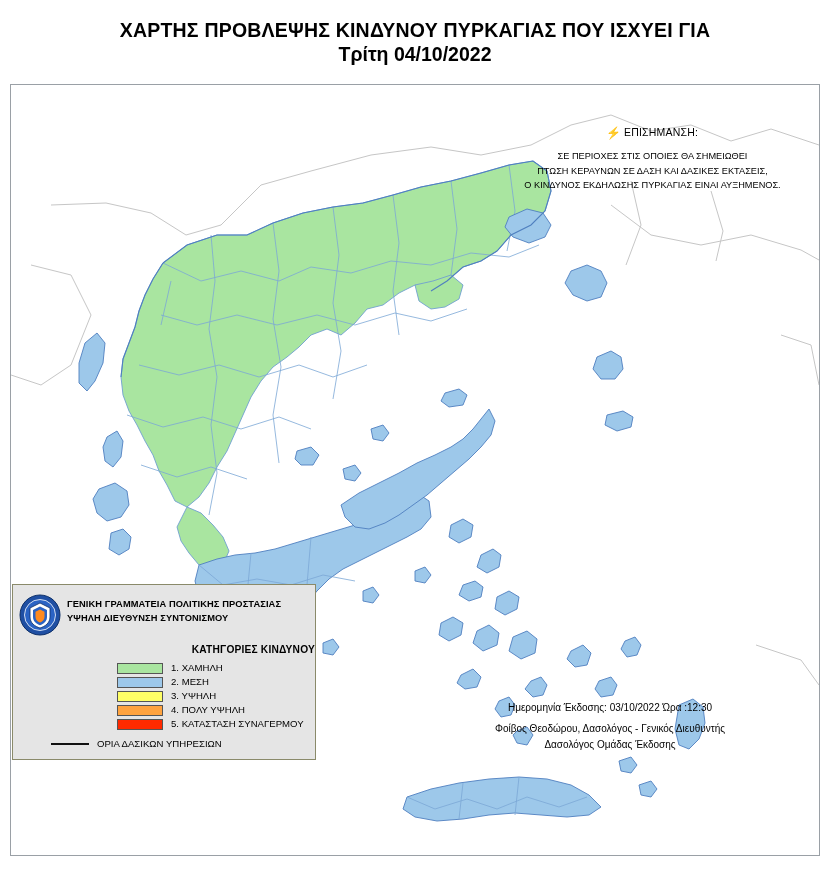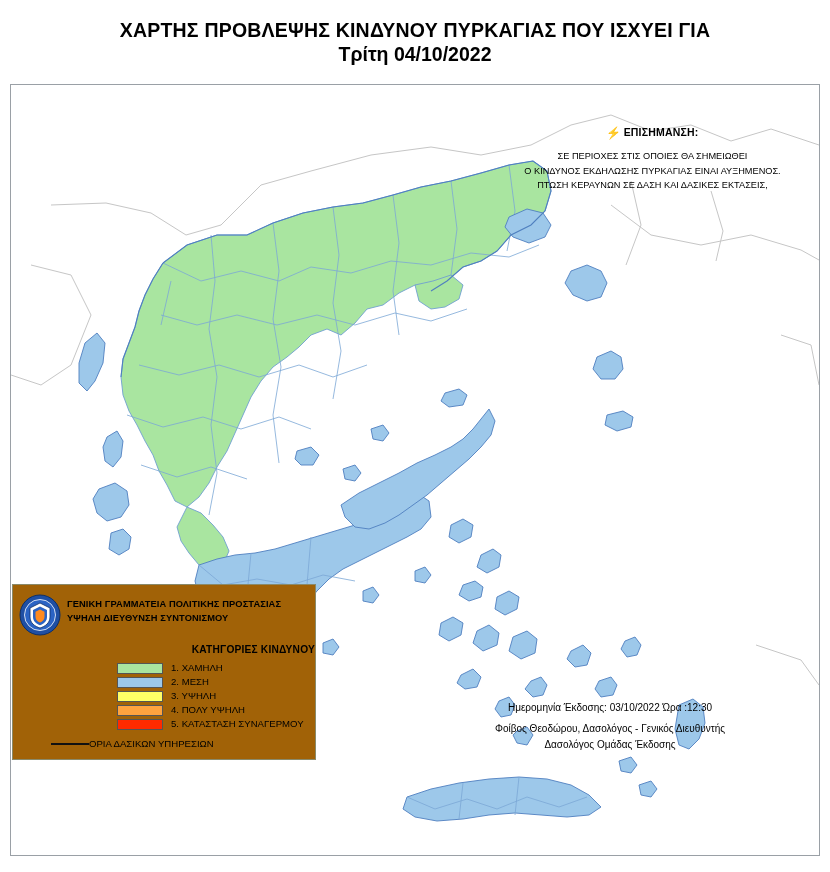--- a/index.html
+++ b/index.html
@@ -59,42 +59,42 @@
   .note {
     position: absolute;
     left: 505px;
     top: 125px;
     width: 295px;
     text-align: center;
     line-height: 1.45;
   }
   .note-head {
     font-size: 10.5px;
-    font-weight: bold;
+    font-weight: normal;
     letter-spacing: 0.2px;
     white-space: nowrap;
   }
   .note-head .bolt {
     font-size: 12px;
     vertical-align: -1px;
     margin-right: 2px;
   }
   .note-body {
     margin-top: 7px;
     font-size: 9.2px;
     line-height: 1.55;
   }
   
   .legend {
     position: absolute;
     left: 12px;
     top: 584px;
     width: 304px;
     height: 176px;
-    background: #a16207;
+    background: #e5e5e5;
     border: 1px solid #8a8a6a;
     box-sizing: border-box;
   }
   .legend-head {
     display: flex;
     align-items: flex-start;
     padding: 7px 6px 0 6px;
   }
   .pc-logo {
     width: 42px;
@@ -142,20 +142,21 @@
     margin: 7px 0 0 38px;
     display: flex;
     align-items: center;
   }
   .legend-line {
     width: 38px;
     height: 0;
     border-top: 2px solid #111;
   }
   .legend-foot-label {
+    margin-left: 8px;
     font-size: 9.6px;
   }
   
   .footer {
     position: absolute;
     left: 420px;
     top: 700px;
     width: 380px;
     text-align: center;
     font-size: 10px;
@@ -295,22 +296,22 @@
       </g>
     </svg>
   </div>
 
   <div class="note">
     <div class="note-head">
       <span class="bolt">⚡</span><span>ΕΠΙΣΗΜΑΝΣΗ:</span>
     </div>
     <div class="note-body">
       <div>ΣΕ ΠΕΡΙΟΧΕΣ ΣΤΙΣ ΟΠΟΙΕΣ ΘΑ ΣΗΜΕΙΩΘΕΙ</div>
+      <div>ΠΤΩΣΗ ΚΕΡΑΥΝΩΝ ΣΕ ΔΑΣΗ ΚΑΙ ΔΑΣΙΚΕΣ ΕΚΤΑΣΕΙΣ,</div>
       <div>Ο ΚΙΝΔΥΝΟΣ ΕΚΔΗΛΩΣΗΣ ΠΥΡΚΑΓΙΑΣ ΕΙΝΑΙ ΑΥΞΗΜΕΝΟΣ.</div>
-      <div>ΠΤΩΣΗ ΚΕΡΑΥΝΩΝ ΣΕ ΔΑΣΗ ΚΑΙ ΔΑΣΙΚΕΣ ΕΚΤΑΣΕΙΣ,</div>
     </div>
   </div>
 
   <div class="legend">
     <div class="legend-head">
       <div class="pc-logo">
         <svg width="42" height="46" viewBox="0 0 42 46">
           <circle cx="21" cy="23" r="20" fill="#1f4fa3" stroke="#0d2f68" stroke-width="1"></circle>
           <circle cx="21" cy="23" r="15.5" fill="#2a63c4" stroke="#ffffff" stroke-width="0.8"></circle>
           <path d="M21 11 L31 16 L31 25 C31 31 26 34.5 21 36 C16 34.5 11 31 11 25 L11 16 Z" fill="#ffffff" stroke="#0d2f68" stroke-width="0.8"></path>

